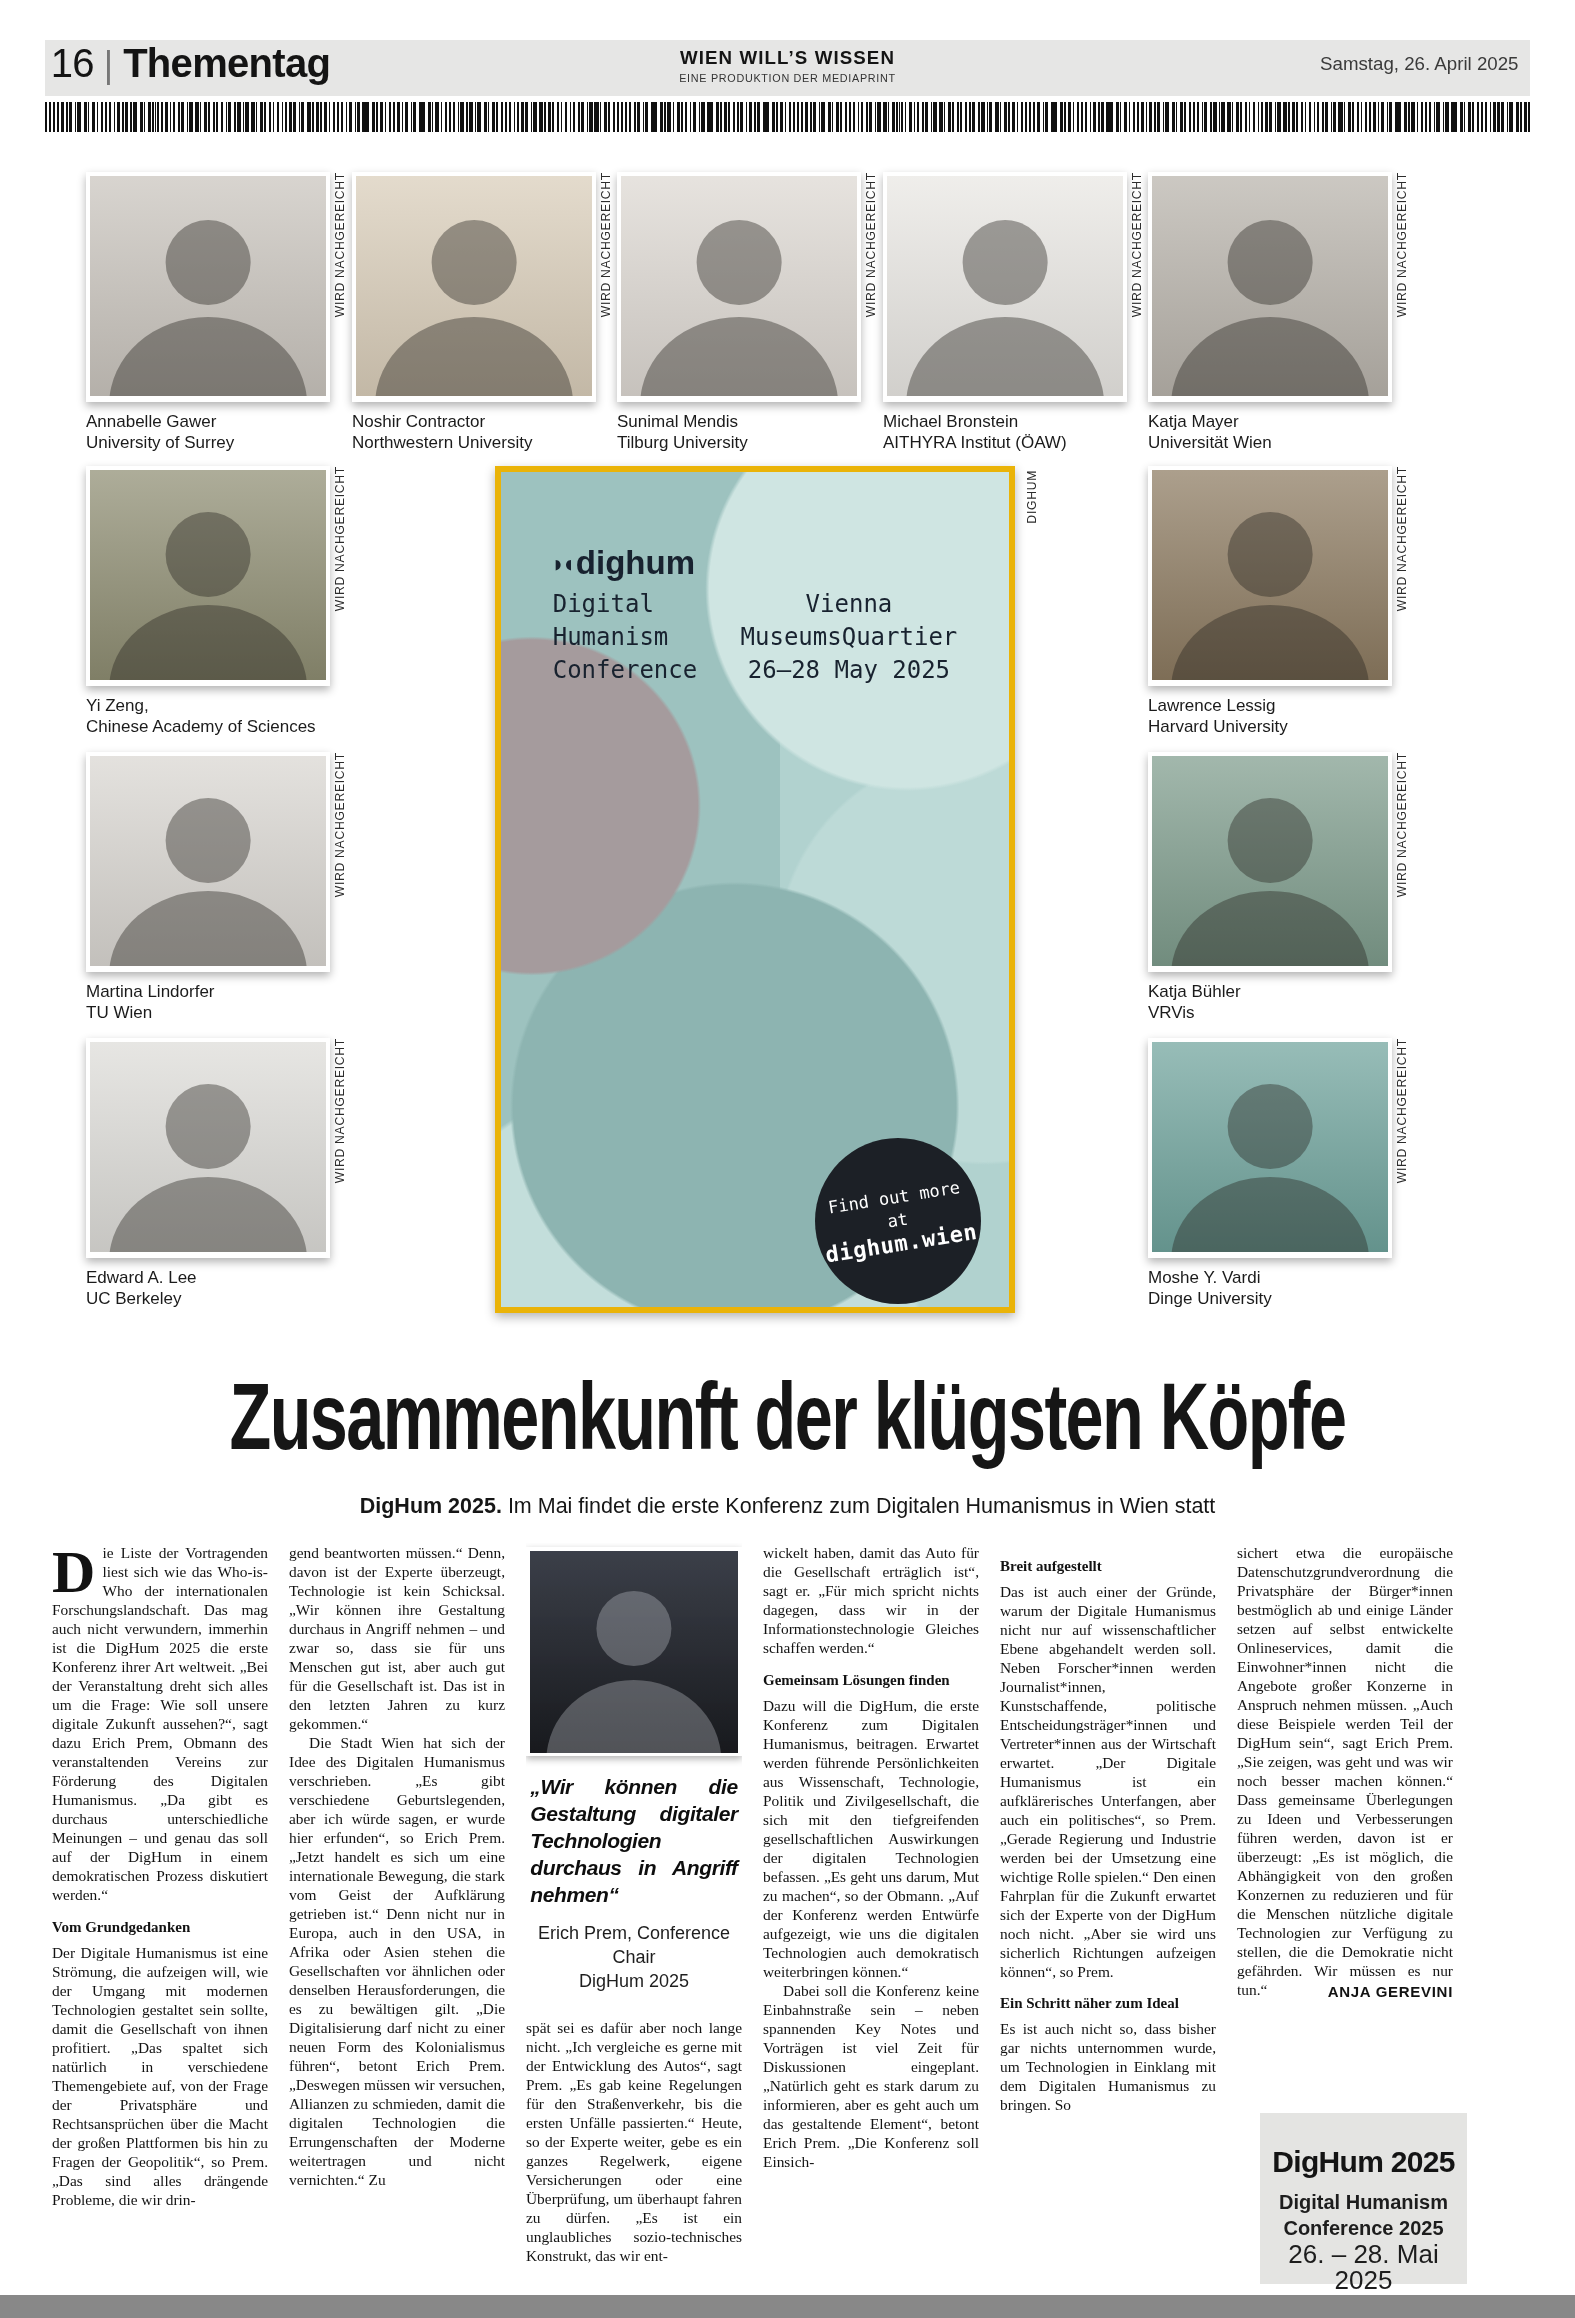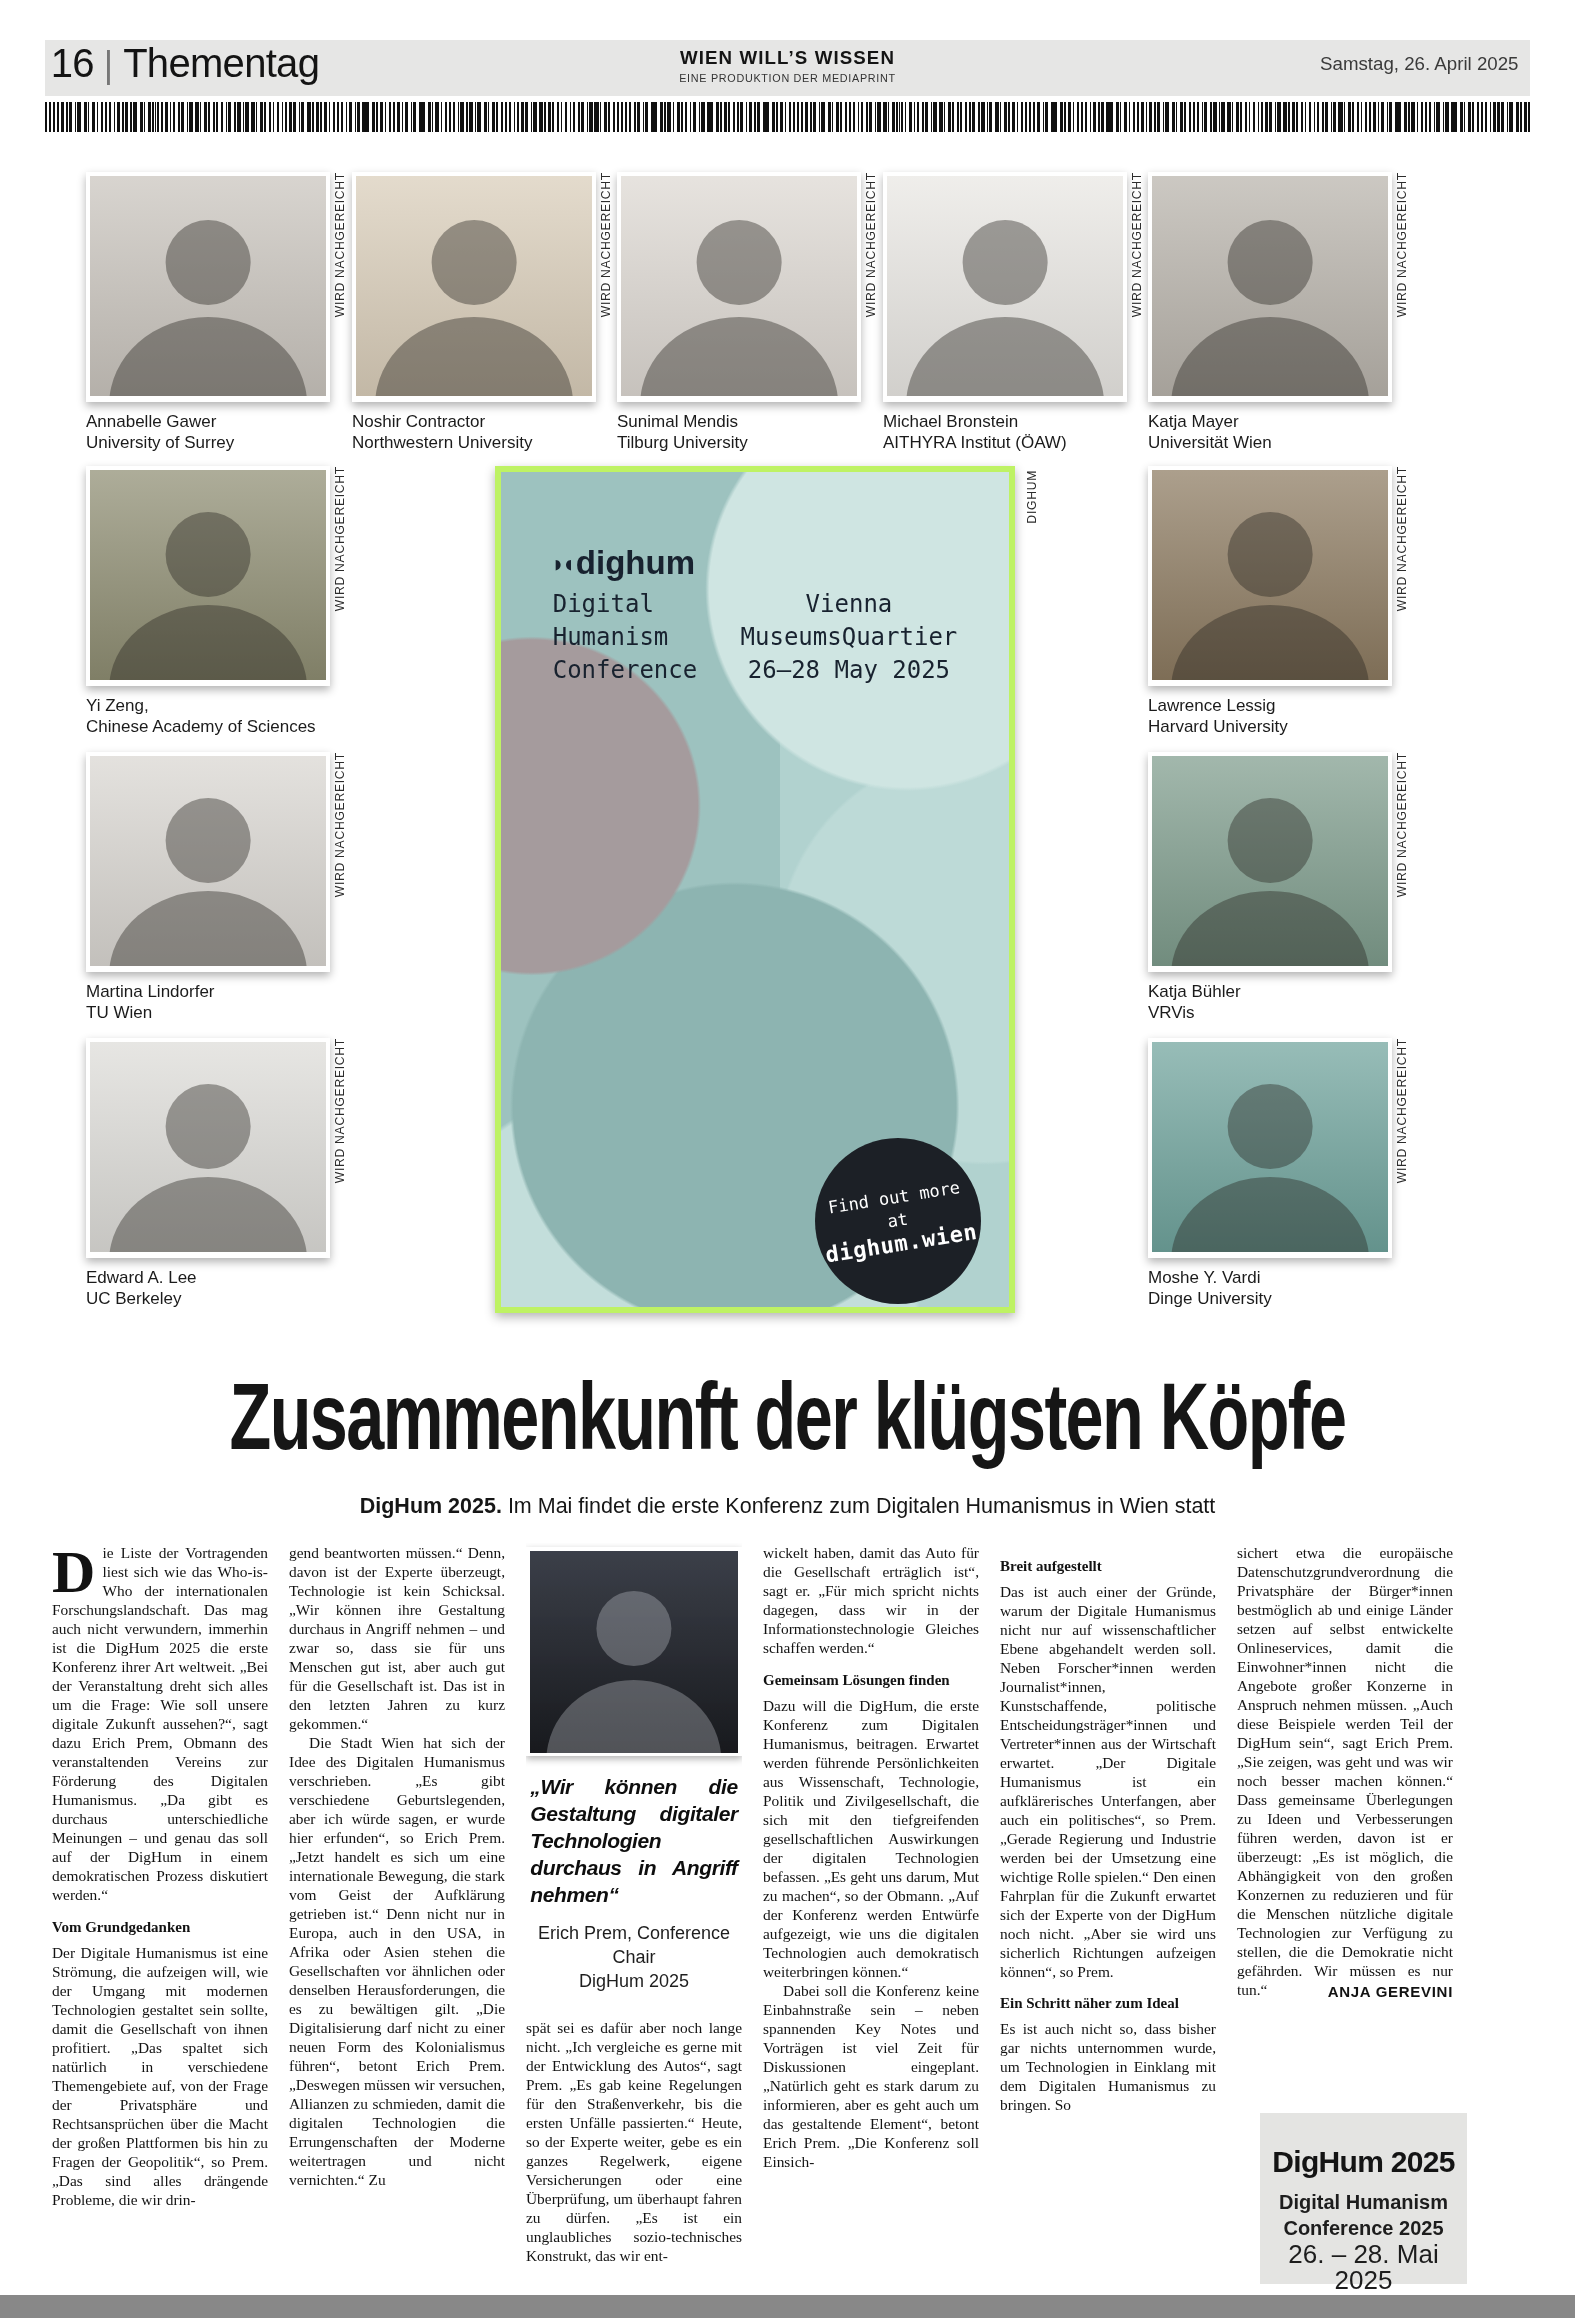--- a/index.html
+++ b/index.html
@@ -9,21 +9,21 @@
   *{margin:0;padding:0;box-sizing:border-box;}
   html,body{background:#888;}
   .page{position:relative;width:1575px;height:2295px;background:var(--paper);margin:0 auto;overflow:hidden;
         font-family:"Liberation Sans",sans-serif;color:var(--ink);}
 
   
   .pagehead{position:absolute;left:45px;top:40px;width:1485px;height:56px;background:var(--bar-gray);}
   .ph-left{position:absolute;left:5.7px;top:1.4px;display:flex;align-items:baseline;gap:10px;}
   .pnum{font-size:40px;font-weight:400;letter-spacing:-0.7px;}
   .pdivider{font-size:36px;font-weight:300;color:#777;}
-  .psec{font-size:40px;font-weight:400;letter-spacing:-0.7px;}
+  .psec{font-size:40px;font-weight:700;letter-spacing:-0.7px;}
   .ph-center{position:absolute;left:0;right:0;top:7.2px;text-align:center;}
   .masthead{font-size:18.7px;font-weight:700;letter-spacing:1.1px;}
   .masthead-sub{font-size:10.8px;letter-spacing:0.7px;color:#333;margin-top:2.9px;}
   .ph-date{position:absolute;right:11.5px;top:13px;font-size:18.7px;color:#3a3a3a;}
   .barcode{position:absolute;left:45px;top:102px;width:1485px;height:30px;
     background-image:
       repeating-linear-gradient(90deg,#101010 0 1.4px,transparent 1.4px 4.3px),
       repeating-linear-gradient(90deg,#101010 0 2.2px,transparent 2.2px 8px),
       repeating-linear-gradient(90deg,#101010 0 0.7px,transparent 0.7px 12.2px);
   }
@@ -41,21 +41,21 @@
   .light .sil-head,.light .sil-body{background:rgba(215,218,224,.30);}
   .vcredit{position:absolute;left:calc(100% + 2.9px);top:0;writing-mode:vertical-rl;transform:rotate(180deg);
       font-size:12.2px;letter-spacing:0.7px;color:#2c2c2c;white-space:nowrap;}
   .caption{margin-top:8.6px;font-size:17px;line-height:21.5px;color:#1b1b1b;}
 
   .r1{top:172px;} .c1{left:86px;} .c2{left:352px;} .c3{left:617px;} .c4{left:883px;} .c5{left:1148px;}
   .rowA{top:466px;} .rowB{top:752px;} .rowC{top:1038px;}
   .colL{left:86px;} .colR{left:1148px;}
 
   
-  .poster{position:absolute;left:495px;top:466px;width:520px;height:847px;background:#bef264;padding:5.7px;
+  .poster{position:absolute;left:495px;top:466px;width:520px;height:847px;background:#eab308;padding:5.7px;
       box-shadow:0 4.3px 10px rgba(0,0,0,.3);}
   .poster-bg{position:relative;width:100%;height:100%;overflow:hidden;background-color:var(--poster-teal);
     background-image:
       radial-gradient(circle at 80% 14%, #cfe5e2 0 24%, rgba(207,229,226,0) 24.5%),
       radial-gradient(circle at 6% 40%, #a59b9d 0 24%, rgba(165,155,157,0) 24.5%),
       radial-gradient(circle at 46% 76%, #8db4b1 0 32%, rgba(141,180,177,0) 32.5%),
       radial-gradient(circle at 95% 58%, #bddad7 0 30%, rgba(189,218,215,0) 30.5%),
       radial-gradient(circle at 30% 105%, #c3dedb 0 28%, rgba(195,222,219,0) 28.5%),
       linear-gradient(90deg,#9dc2bf 0 55%,#b1d2cf 55% 100%);}
   .poster-logo{position:absolute;left:50px;top:72px;font-size:33px;font-weight:700;color:var(--poster-navy);

